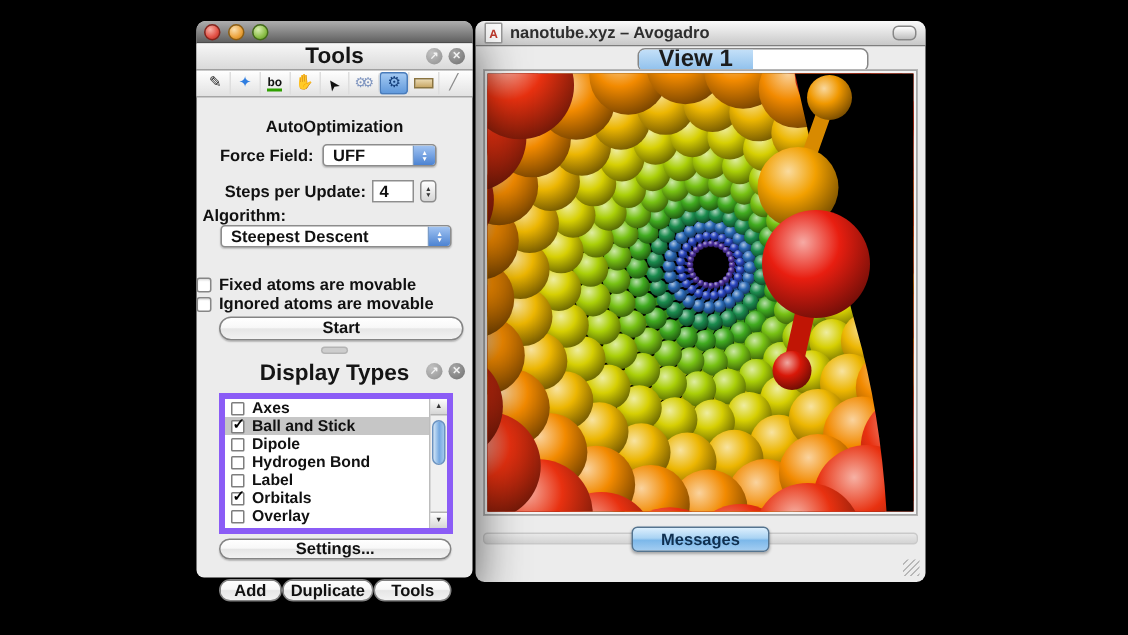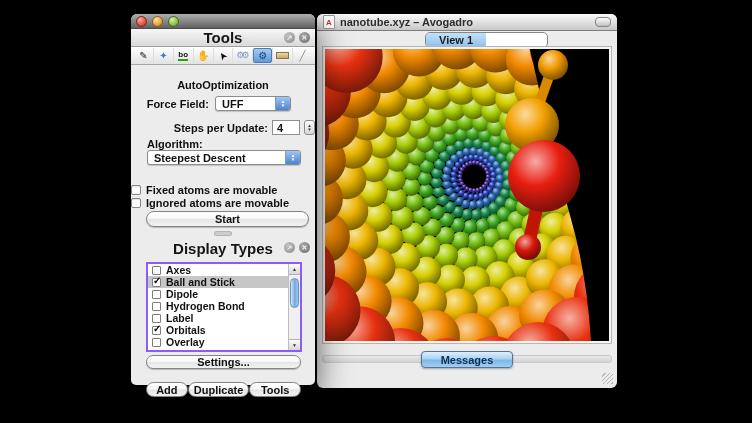--- a/index.html
+++ b/index.html
@@ -14,21 +14,21 @@
     border-bottom:1px solid #7e7e7e;border-radius:6px 6px 0 0;
     display:flex;align-items:center;padding:0 6px;}
   .doc-icon{width:10px;height:12px;background:#fff;border:1px solid #9a9a9a;border-radius:1px;
     font-size:8px;font-weight:bold;color:#c23b2e;display:flex;align-items:center;justify-content:center;flex:none;}
   #main-title{font-size:11px;font-weight:bold;color:#2e2e2e;margin-left:5px;white-space:nowrap;}
   .oval-btn{margin-left:auto;width:14px;height:8px;border-radius:4px;
     background:linear-gradient(#ffffff,#bfbfbf);border:1px solid #878787;}
   #tabbar{position:relative;height:16px;}
   .tabs{position:absolute;left:108px;top:1px;display:flex;height:14px;
     border:1px solid #868686;border-radius:5px;overflow:hidden;background:#fff;}
-  .tab{font-size:11px;font-weight:bold;color:#1c1c1c;padding:0 13px;display:flex;align-items:center;
+  .tab{font-size:16px;font-weight:bold;color:#1c1c1c;padding:0 13px;display:flex;align-items:center;
     background:linear-gradient(#fefefe,#e0e0e0);}
   .tab+.tab{border-left:1px solid #8a8a8a;margin-top:40px;}
   .tab.active{background:linear-gradient(#c4e0f8,#8fc0ec);}
   #gl-frame{position:absolute;left:6px;top:33px;width:288px;height:296px;box-sizing:border-box;
     background:#000;border:2px solid #f4f4f4;box-shadow:0 0 0 1px #b5b5b5;}
   #gl-svg{display:block;}
   #messages-bar{position:absolute;left:5px;right:5px;top:341px;height:6px;border-radius:3px;
     background:linear-gradient(#e8e8e8,#d4d4d4);border:1px solid #c9c9c9;}
   #messages-button{position:absolute;left:50%;transform:translateX(-50%);top:337px;width:92px;height:17px;
     border-radius:4px;border:1px solid #55748f;box-sizing:border-box;
@@ -61,50 +61,50 @@
   .tool+.tool{border-left:1px solid #dedede;}
   .tool.active{background:linear-gradient(#a9cdf4,#5c96da);border-radius:3px;box-shadow:inset 0 0 0 1px #4a7cba;}
   .tool-bo{font-size:8px;font-weight:bold;border-bottom:2px solid #2fa000;line-height:8px;}
   .tool-cursor{display:inline-block;transform:rotate(-125deg);}
   .tool-gears{letter-spacing:-3px;font-size:9px;padding-right:3px;}
   .tool-ruler{width:13px;height:7px;background:linear-gradient(#ead9b0,#c8a868);border:1px solid #8a7440;
     box-sizing:border-box;}
   .sec-title{text-align:center;font-size:11px;font-weight:bold;height:13px;margin:14px 0 4px 0;}
   .row{display:flex;align-items:center;font-size:11px;font-weight:bold;}
   #ff-row{justify-content:flex-end;padding-right:24px;gap:6px;height:15px;margin-bottom:9px;}
-  #steps-row{justify-content:flex-end;gap:4px;height:15px;margin-bottom:3px;}
+  #steps-row{justify-content:flex-end;padding-right:24px;gap:4px;height:15px;margin-bottom:3px;}
   .popup{height:15px;box-sizing:border-box;background:#fff;border:1px solid #8c8c8c;border-radius:3px;
     display:flex;align-items:center;position:relative;font-size:11px;font-weight:bold;padding-left:6px;
     box-shadow:0 1px 1px rgba(0,0,0,.18);}
   .popup .arrows{position:absolute;right:0;top:0;bottom:0;width:14px;
     background:linear-gradient(#a2c4f2,#4c83d2);border-radius:0 2px 2px 0;border-left:1px solid #7a9cc8;
     color:#fff;display:flex;flex-direction:column;align-items:center;justify-content:center;
     font-size:4.5px;line-height:4px;}
   #ff-popup{width:76px;}
   .spin-field{width:28px;height:15px;box-sizing:border-box;background:#fff;border:1px solid #8e8e8e;
     font-size:11px;font-weight:bold;display:flex;align-items:center;padding-left:4px;}
   .stepper{width:11px;height:15px;box-sizing:border-box;border:1px solid #8c8c8c;border-radius:3px;
     background:linear-gradient(#ffffff,#d6d6d6);display:flex;flex-direction:column;align-items:center;
     justify-content:center;font-size:4.5px;line-height:4px;color:#333;}
-  #algo-label{padding-left:16px;height:12px;}
+  #algo-label{padding-left:4px;height:12px;}
   #algo-popup{margin:0 14px 18px 16px;}
   .checkrow{height:13px;gap:5px;}
   .checkbox{width:10px;height:10px;box-sizing:border-box;background:#fff;border:1px solid #868686;
     border-radius:2px;box-shadow:inset 0 1px 1px rgba(0,0,0,.12);flex:none;}
   .aqua-btn{height:16px;box-sizing:border-box;border:1px solid #848484;border-radius:8px;
     background:linear-gradient(#ffffff 0%,#f8f8f8 45%,#e6e6e6 52%,#f2f2f2 100%);
     font-size:11px;font-weight:bold;color:#111;display:flex;align-items:center;justify-content:center;
     box-shadow:0 1px 1px rgba(0,0,0,.22);}
   #start-btn{margin:2px 6px 0 15px;}
   .splitter{height:13px;display:flex;align-items:center;justify-content:center;}
   .splitter::after{content:"";width:16px;height:3px;border-radius:2px;background:#cdcdcd;
     box-shadow:0 0 0 1px #b4b4b4;}
   #dt-header{height:16px;position:relative;display:flex;align-items:center;justify-content:center;}
   #dt-header .hdr-btns{top:2px;}
-  #dt-list{margin:6px 13px 0 15px;height:86px;background:#fff;border:2px solid #8b5cf6;
+  #dt-list{margin:6px 13px 0 15px;height:86px;background:#fff;border:4px solid #8b5cf6;
     position:relative;overflow:hidden;}
   #dt-rows{margin-right:11px;}
   .dt-row{height:12px;display:flex;align-items:center;padding-left:4px;font-size:10.5px;font-weight:bold;}
   .dt-row.selected{background:#c6c6c6;}
   .dt-check{width:9px;height:9px;box-sizing:border-box;border:1px solid #7e7e7e;border-radius:1px;
     background:#fff;margin-right:5px;flex:none;position:relative;}
   .dt-check .mark{position:absolute;left:0px;top:-4px;font-size:10px;font-weight:bold;color:#000;}
   .dt-scroll{position:absolute;top:0;right:0;bottom:0;width:11px;background:#f0f0f0;border-left:1px solid #bdbdbd;}
   .dt-scroll .sarrow{position:absolute;left:0;right:0;height:10px;background:linear-gradient(#fdfdfd,#d6d6d6);
     font-size:5px;text-align:center;line-height:10px;color:#333;}

